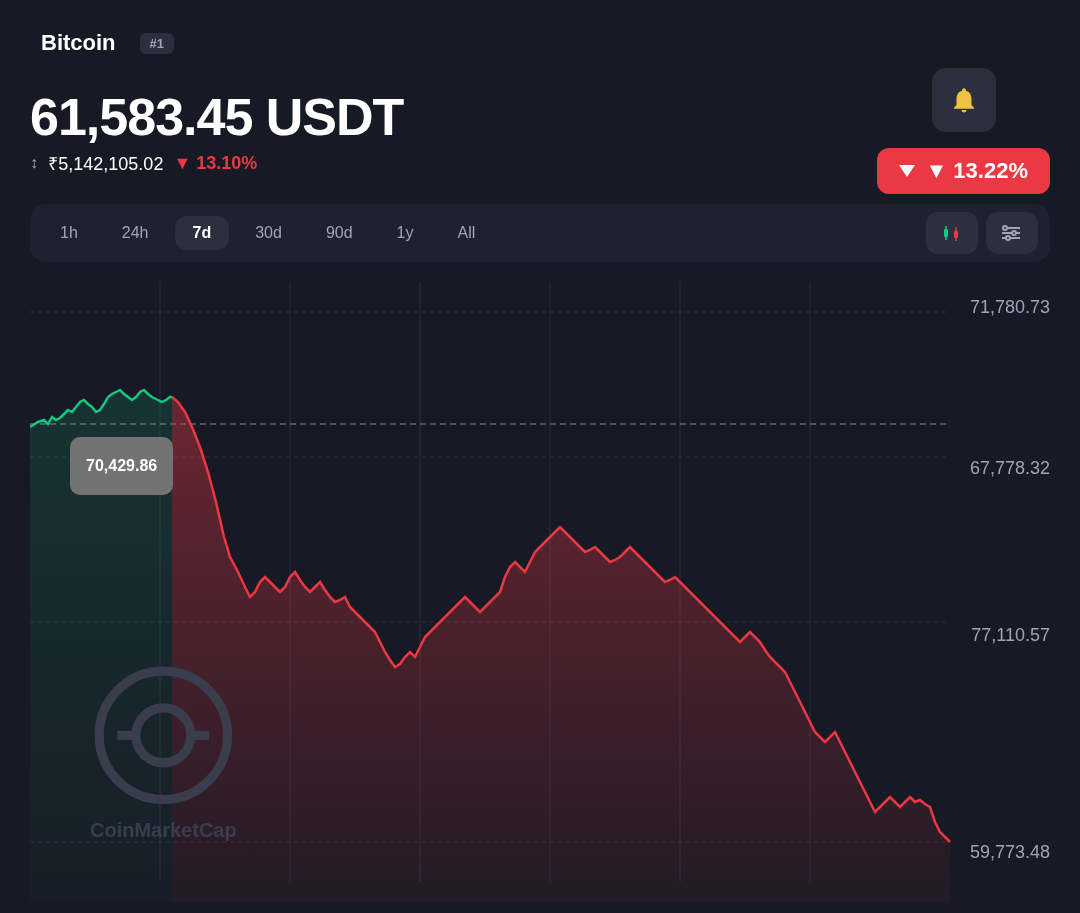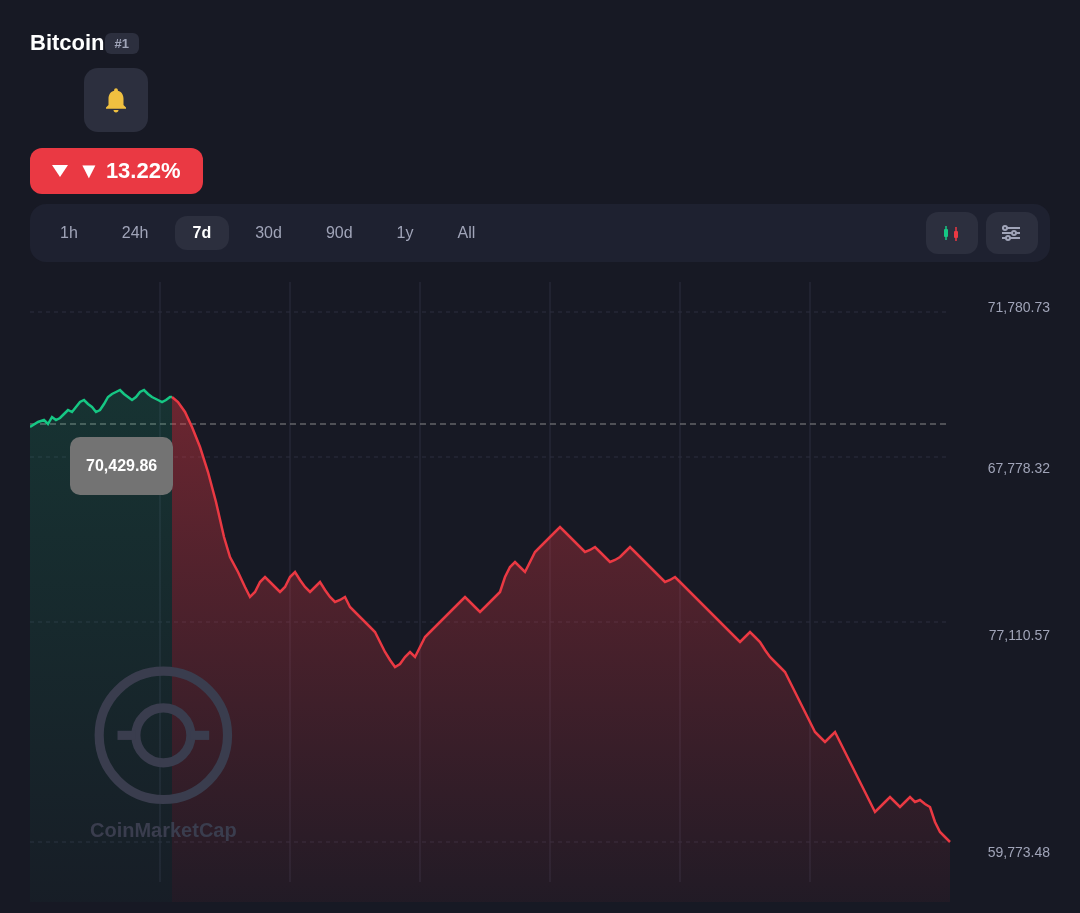--- a/index.html
+++ b/index.html
@@ -11,22 +11,23 @@
       min-height: 913px;
       overflow: hidden;
     }
     .container {
       padding: 30px 30px 20px 30px;
     }
     
     .header-row {
       display: flex;
       align-items: center;
-      gap: 0;
+      gap: 24px;
       margin-bottom: 12px;
+      margin-left: 11px;
     }
     .coin-name {
       font-size: 22px;
       font-weight: 700;
       color: #fff;
     }
     .rank-badge {
       background: #2c2f3e;
       color: #a0a4b8;
       border-radius: 6px;
@@ -167,21 +168,21 @@
     }
     .chart-area svg {
       width: 100%;
       height: 100%;
     }
     
     .price-label {
       position: absolute;
       right: 0;
       color: #a0a4b8;
-      font-size: 14px;
+      font-size: 18px;
       font-weight: 500;
       transform: translateY(-50%);
     }
     
     .chart-tooltip {
       position: absolute;
       background: #737373;
       border-radius: 10px;
       padding: 20px 16px;
       font-size: 16px;
@@ -209,20 +210,28 @@
 <body>
 
 <div class="container">
 
   <div class="header-row">
     <span class="coin-name">Bitcoin</span>
     <span class="rank-badge">#1</span>
   </div>
 
   <div class="price-row">
+    <div class="price-left">
+      <div class="price-main">61,583.45 USDT</div>
+      <div class="price-sub">
+        <span class="price-sub-arrows">↕</span>
+        <span class="price-inr">₹5,142,105.02</span>
+        <span class="price-change-neg">▼ 13.10%</span>
+      </div>
+    </div>
     <div class="price-right">
       <button class="bell-btn">
         <svg viewBox="0 0 24 24" fill="#f0c040">
           <path d="M12 22c1.1 0 2-.9 2-2h-4c0 1.1.9 2 2 2zm6-6V11c0-3.07-1.63-5.64-4.5-6.32V4c0-.83-.67-1.5-1.5-1.5S10.5 3.17 10.5 4v.68C7.64 5.36 6 7.92 6 11v5l-2 2v1h16v-1l-2-2z"></path>
         </svg>
       </button>
       <div class="change-badge-neg">
         <span class="triangle-down"></span>
         <span style="margin-left:2px;">▼ 13.22%</span>
       </div>

